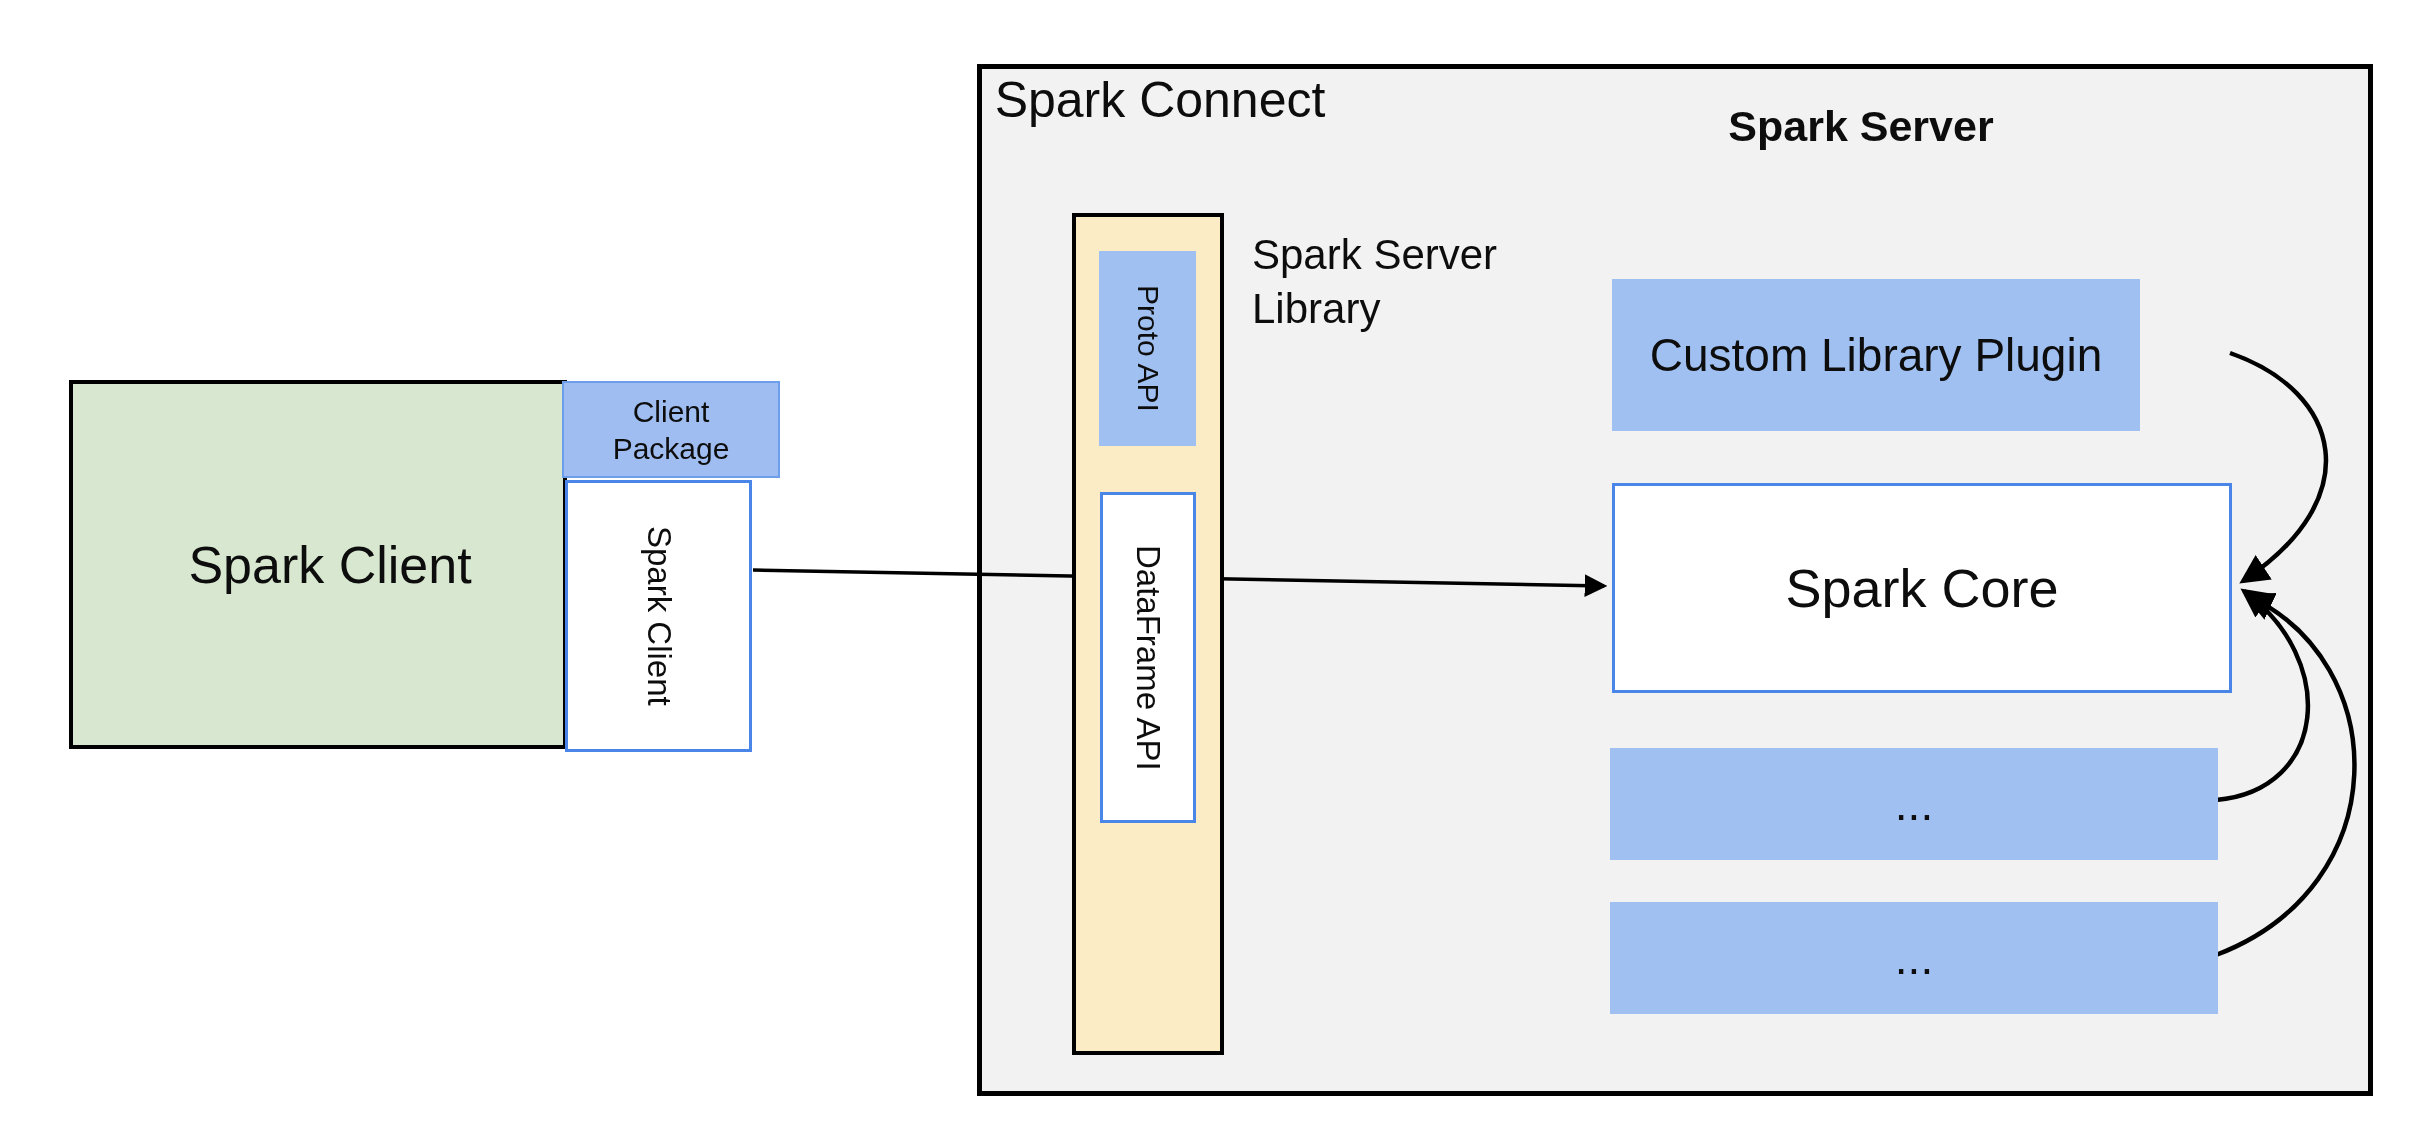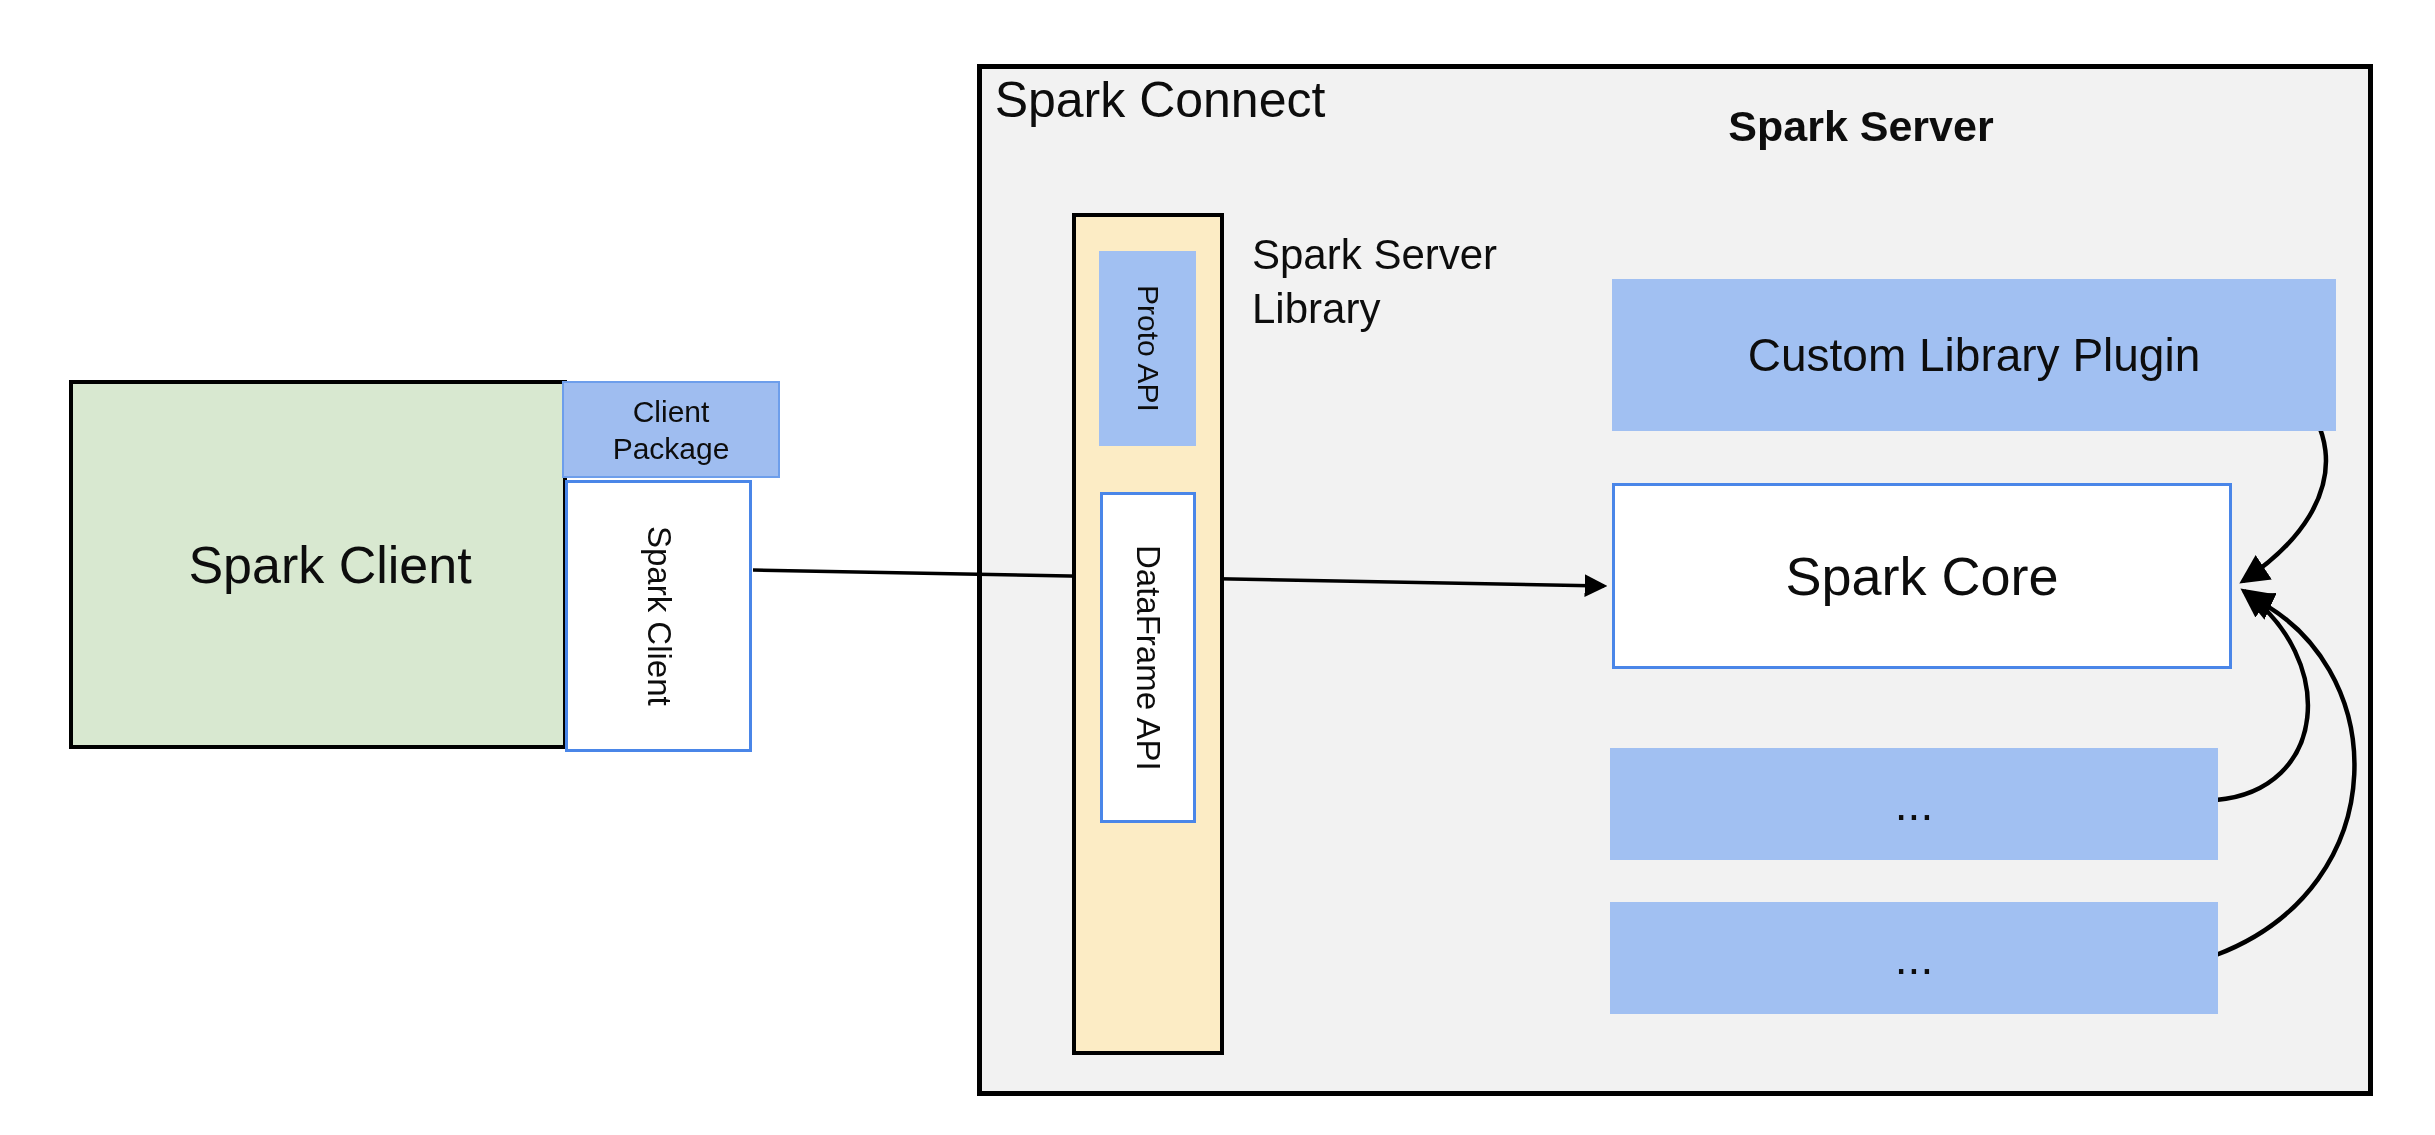--- a/index.html
+++ b/index.html
@@ -57,25 +57,25 @@
     left:1252px;top:228px;width:330px;text-align:left;
     font-size:42px;line-height:54px;
   }
   .server-title{
     left:1661px;top:102px;width:400px;text-align:center;
     font-size:43px;font-weight:bold;
   }
   .label span{display:block;}
   
   .plugin-box{
-    left:1612px;top:279px;width:724px;height:152px;
+    left:1612px;top:279px;width:528px;height:152px;
     background:#a1c0f2;font-size:46px;
   }
   .core-box{
-    left:1612px;top:483px;width:620px;height:186px;
+    left:1612px;top:483px;width:620px;height:210px;
     background:#ffffff;border:3px solid #4a86e8;font-size:54px;
   }
   .slot-box-1{
     left:1610px;top:748px;width:608px;height:112px;
     background:#a1c0f2;font-size:46px;
   }
   .slot-box-2{
     left:1610px;top:902px;width:608px;height:112px;
     background:#a1c0f2;font-size:46px;
   }

